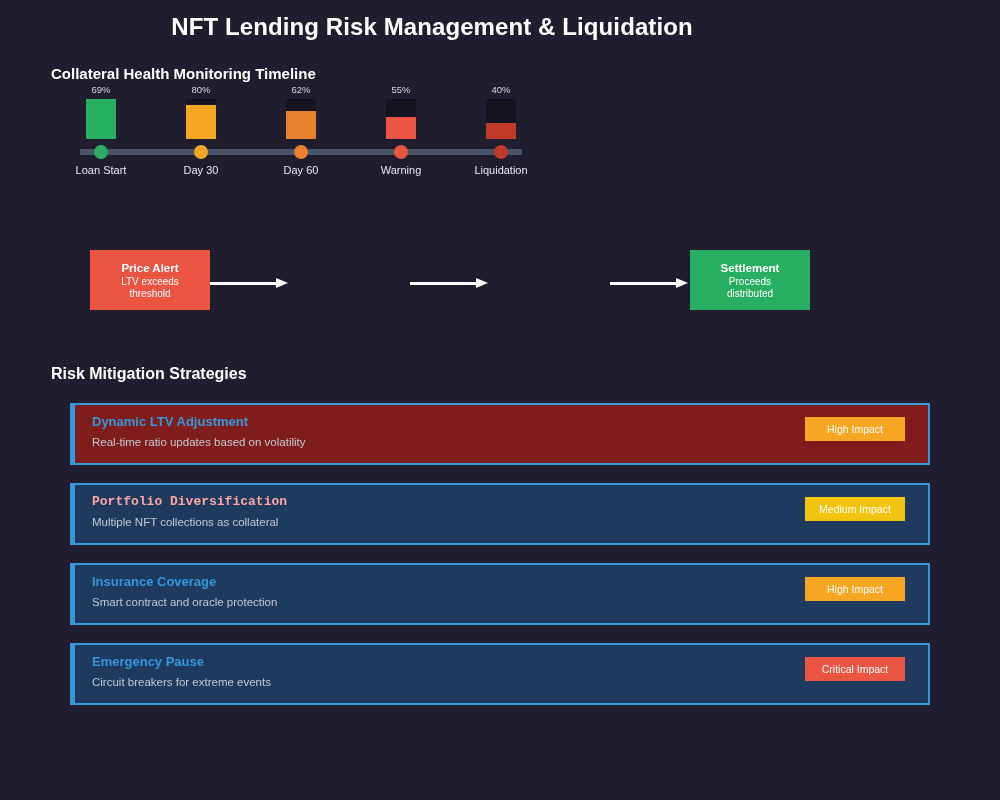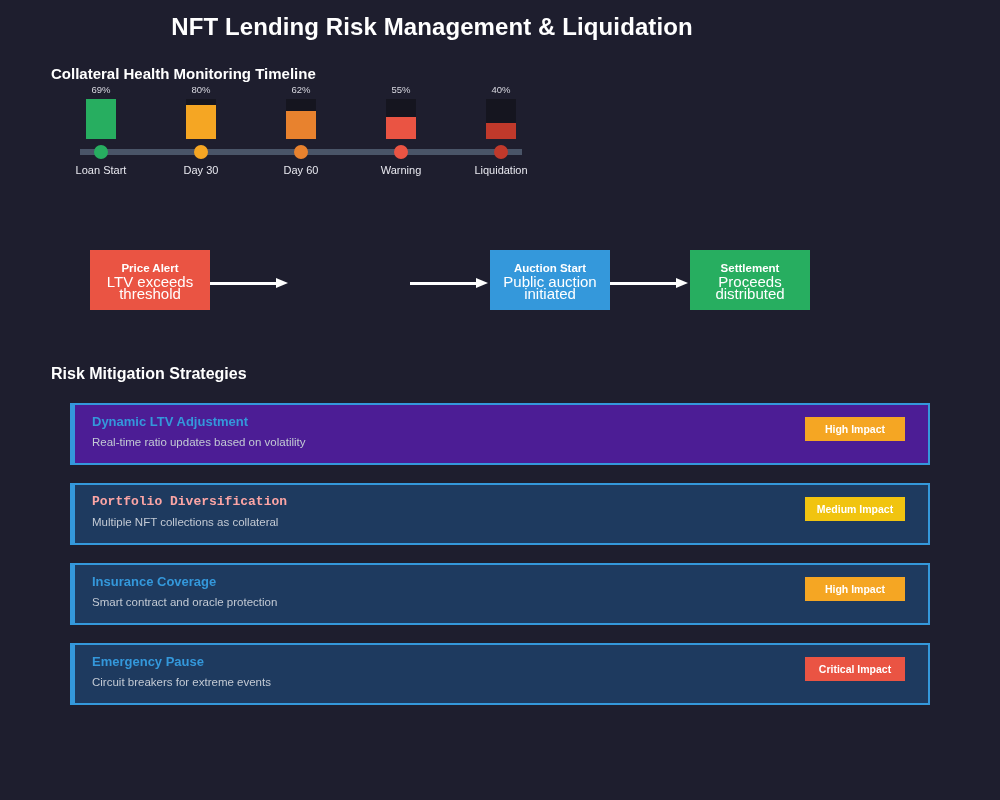--- a/index.html
+++ b/index.html
@@ -125,21 +125,21 @@
     align-items: center;
     justify-content: center;
   }
   .proc-title {
     font-size: 11.5px;
     font-weight: bold;
     color: #ffffff;
     line-height: 15px;
   }
   .proc-sub {
-    font-size: 15px;
+    font-size: 10px;
     color: #ffffff;
     line-height: 12px;
     text-align: center;
   }
   .proc-arrow {
     position: absolute;
     top: 28px;
     height: 10px;
     width: 80px;
   }
@@ -194,21 +194,21 @@
     text-align: right;
   }
   .badge {
     position: absolute;
     top: 12px;
     height: 24px;
     display: flex;
     align-items: center;
     justify-content: center;
     font-size: 10.5px;
-    font-weight: bold;
+    font-weight: normal;
     color: #ffffff;
     padding: 0 10px;
     white-space: nowrap;
   }
 </style>
 </head>
 <body>
 
 <div id="page">
 
@@ -269,38 +269,34 @@
         <div class="proc-sub">LTV exceeds<br>threshold</div>
       </div>
       <div class="proc-arrow" style="left: 120px;">
         <div class="shaft"></div>
         <div class="head"></div>
       </div>
       <div class="proc-arrow" style="left: 320px;">
         <div class="shaft"></div>
         <div class="head"></div>
       </div>
-      <div class="proc-box" style="left: 400px; background: rgb(52, 152, 219);">
-        <div class="proc-title">Auction Start</div>
-        <div class="proc-sub">Public auction<br>initiated</div>
-      </div>
       <div class="proc-arrow" style="left: 520px;">
         <div class="shaft"></div>
         <div class="head"></div>
       </div>
       <div class="proc-box" style="left: 600px; background: rgb(39, 174, 96);">
         <div class="proc-title">Settlement</div>
         <div class="proc-sub">Proceeds<br>distributed</div>
       </div>
     </div>
 
   <div class="section-heading" id="heading-strategies">Risk Mitigation Strategies</div>
 
   <div class="cards" id="strategy-cards">
-      <div class="card" style="background: #4c1d95; border-color: rgb(52, 152, 219);">
+      <div class="card" style="background: #7f1d1d; border-color: rgb(52, 152, 219);">
         <div class="card-title" style="color: rgb(52, 152, 219);">Dynamic LTV Adjustment</div>
         <div class="card-desc" style="color: rgb(195, 202, 212);">Real-time ratio updates based on volatility</div>
         <div class="badge" style="background: rgb(245, 166, 35); width: 100px; left: 730px;">High Impact</div>
       </div>
       <div class="card" style="background: rgb(30, 58, 95); border-color: rgb(52, 152, 219);">
         <div class="card-title" style="color: #fca5a5; font-family: Liberation Mono, monospace;">Portfolio Diversification</div>
         <div class="card-desc" style="color: rgb(195, 202, 212);">Multiple NFT collections as collateral</div>
         <div class="badge" style="background: rgb(241, 196, 15); width: 100px; left: 730px;">Medium Impact</div>
       </div>
       <div class="card" style="background: rgb(30, 58, 95); border-color: rgb(52, 152, 219);">

